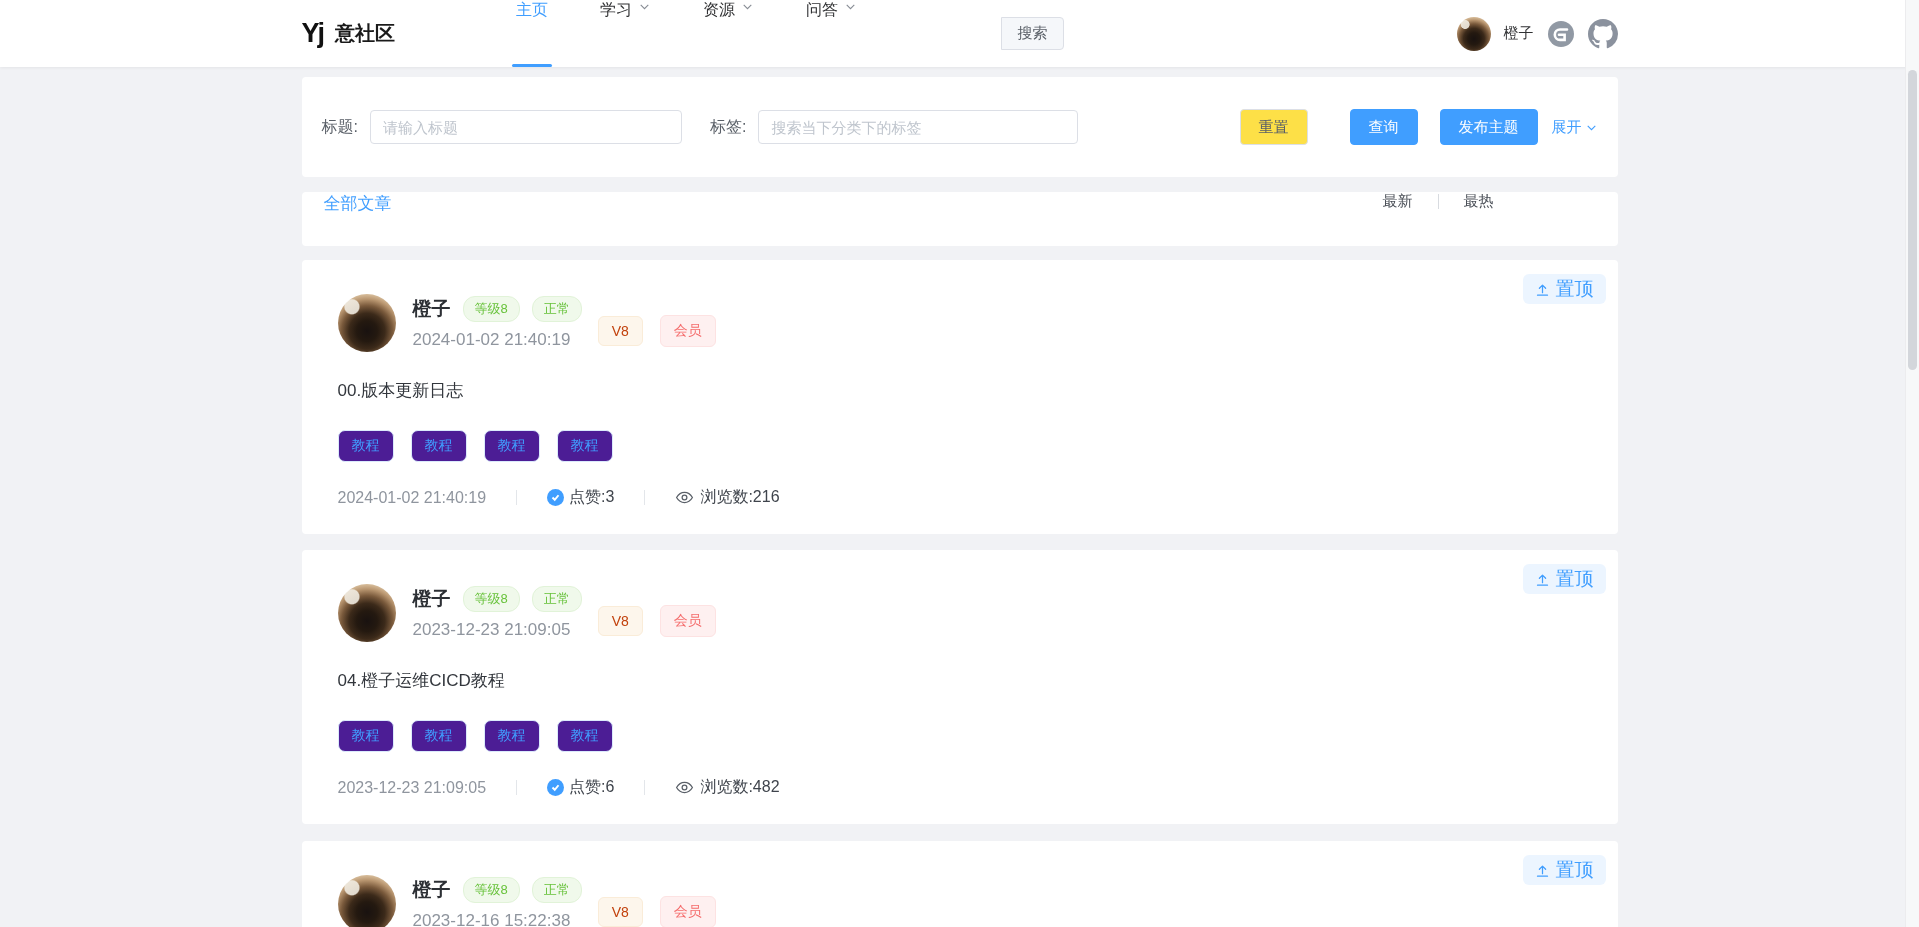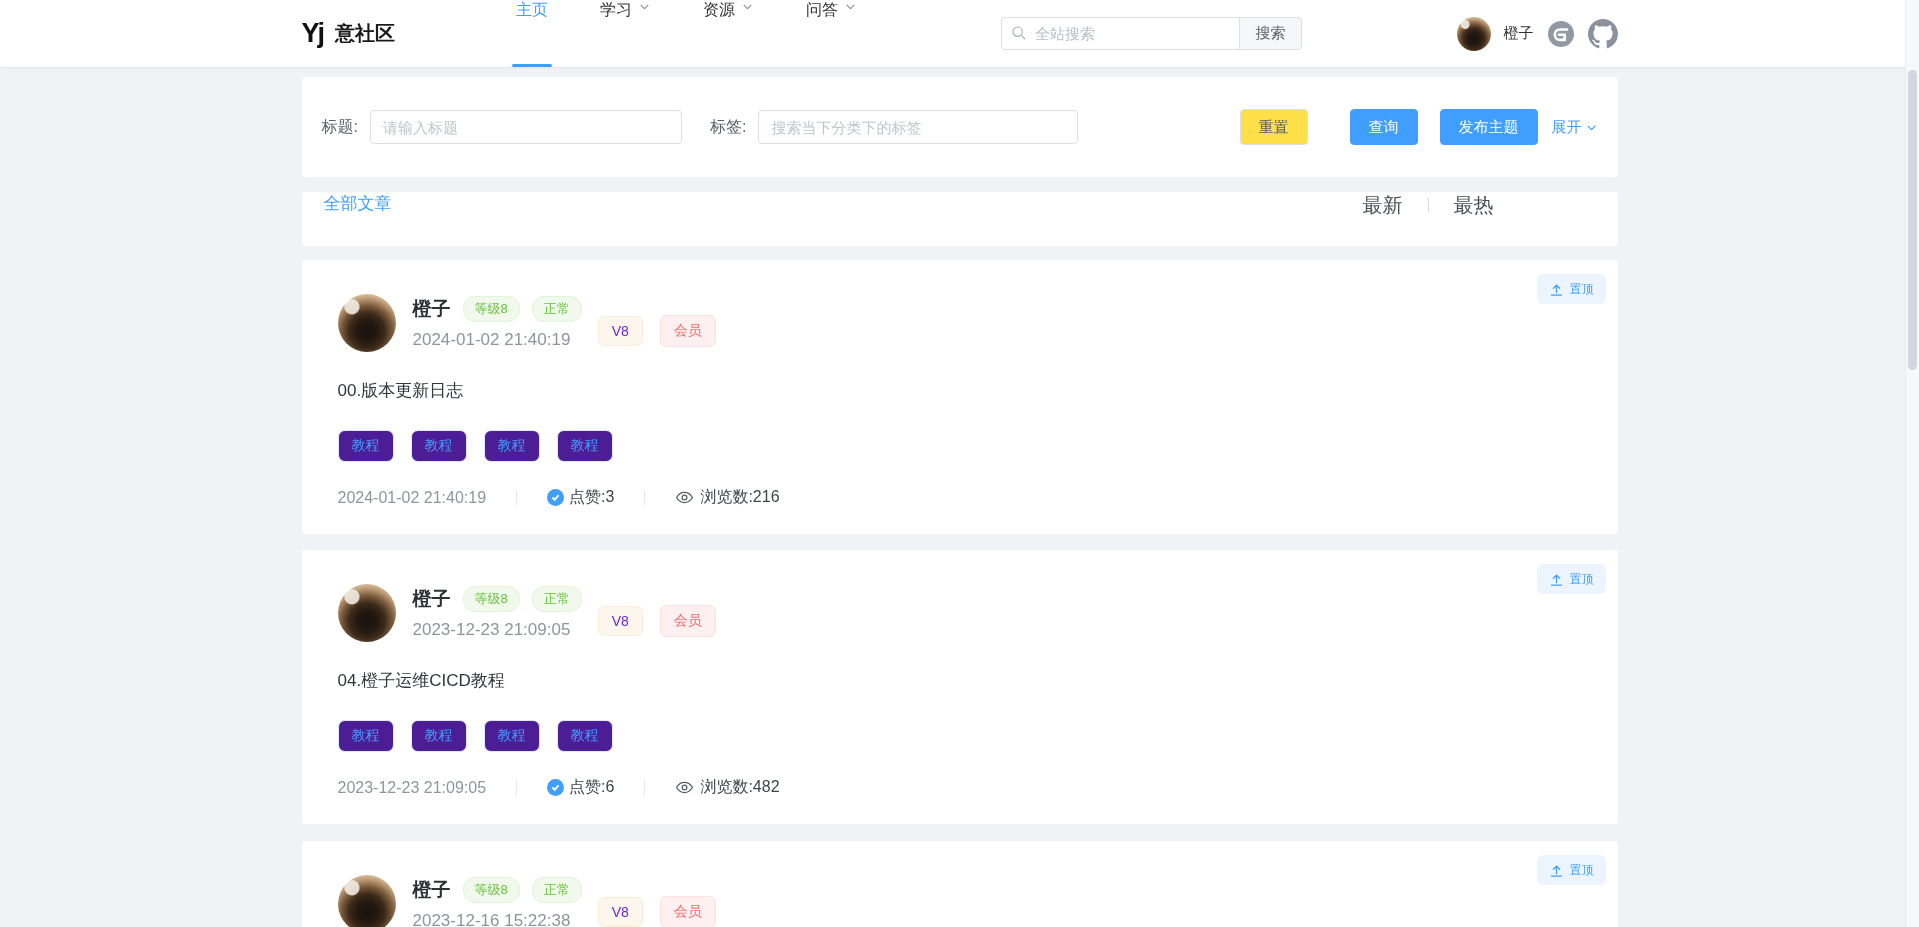--- a/index.html
+++ b/index.html
@@ -50,38 +50,38 @@
   .btn { height:36px; border-radius:4px; font-size:15px; padding:0 18px; cursor:pointer; font-family:inherit; }
   .btn-plain { background:#fde047; border:1px solid #dcdfe6; color:#5a6068; }
   .btn-primary { background:#409eff; border:1px solid #409eff; color:#fff; }
   .btn-query { margin-left:42px; }
   .btn-publish { margin-left:22px; }
   .expand-link { margin-left:14px; display:flex; align-items:center; gap:3px; color:#409eff; font-size:15px; cursor:pointer; }
   .chev-blue { stroke:#409eff; }
   
   .sort-bar { margin-top:15px; height:54px; background:#fff; border-radius:4px; display:flex; align-items:flex-start; padding:0 20px 0 22px; }
   .all-articles { color:#409eff; font-size:17px; cursor:pointer; }
-  .sort-group { margin-left:auto; display:flex; align-items:center; gap:25px; padding-right:104px; font-size:20px; color:#4a4f57; }
+  .sort-group { margin-left:auto; display:flex; align-items:center; gap:25px; padding-right:104px; font-size:15px; color:#4a4f57; }
   .sort-link { cursor:pointer; }
   .vdiv { width:1px; height:15px; background:#d8dbe0; }
   
   .post-card { margin-top:14px; background:#fff; border-radius:4px; position:relative; padding-bottom:26px; }
   .post-card.partial { padding-bottom:0; height:260px; }
-  .pin-btn { position:absolute; top:14px; right:12px; height:30px; background:#ecf5ff; border:none; border-radius:6px; color:#409eff; font-size:12px; display:flex; align-items:center; gap:6px; padding:0 12px; cursor:pointer; font-family:inherit; }
+  .pin-btn { position:absolute; top:14px; right:12px; height:30px; background:#ecf5ff; border:none; border-radius:6px; color:#409eff; font-size:19px; display:flex; align-items:center; gap:6px; padding:0 12px; cursor:pointer; font-family:inherit; }
   .pin-icon { width:15px; height:15px; stroke:#409eff; stroke-width:2; fill:none; }
   .post-head { display:flex; align-items:center; padding:34px 36px 0; }
   .avatar-lg { width:58px; height:58px; flex:0 0 58px; }
   .head-info { margin-left:17px; }
   .name-row { display:flex; align-items:center; gap:12px; }
   .author-name { font-size:19px; font-weight:bold; color:#2d3035; }
   .badge-green { font-size:13px; color:#67c23a; background:#f0f9eb; border:1px solid #e1f3d8; border-radius:12px; padding:3px 11px; }
   .post-datetime { margin-top:8px; font-size:17px; color:#8f959e; }
   .head-pills { display:flex; align-items:center; gap:17px; margin-left:16px; margin-top:16px; }
   .pill { font-size:14px; border-radius:6px; padding:6px 13px; }
-  .pill-vip { color:#6d28d9; background:#fdf6ec; border:1px solid #faecd8; }
+  .pill-vip { color:#c2410c; background:#fdf6ec; border:1px solid #faecd8; }
   .pill-member { color:#f56c6c; background:#fef0f0; border:1px solid #fde2e2; }
   .post-title { padding:0 36px; margin-top:27px; font-size:17px; color:#33373d; cursor:pointer; }
   .tag-row { padding:0 36px; margin-top:28px; display:flex; gap:17px; }
   .tag { background:#4c1d95; border:1px solid #dbeafc; color:#409eff; font-size:14px; border-radius:7px; padding:6px 13px; cursor:pointer; }
   .post-footer { padding:0 36px; margin-top:25px; display:flex; align-items:center; font-size:16px; }
   .footer-date { color:#8f959e; }
   .footer-item { display:flex; align-items:center; color:#3f444c; }
   .sep { width:1px; height:15px; background:#e3e6ea; margin:0 30px; }
   .like-icon { width:17px; height:17px; border-radius:50%; background:#409eff; display:flex; align-items:center; justify-content:center; margin-right:5px; }
   .like-check { width:9px; height:9px; stroke:#fff; stroke-width:2.6; fill:none; }
@@ -116,27 +116,20 @@
           </svg>
       </div>
       <div class="nav-item">
         <span>问答</span>
         <svg class="chev" viewBox="0 0 24 24">
             <polyline points="5 9 12 16 19 9"></polyline>
           </svg>
       </div>
     </nav>
     <div class="searchbox">
-      <span class="search-wrap">
-        <svg class="search-mag" viewBox="0 0 24 24">
-            <circle cx="10" cy="10" r="7"></circle>
-            <line x1="15.5" y1="15.5" x2="21" y2="21"></line>
-          </svg>
-        <input class="search-input" placeholder="全站搜索" style="">
-      </span>
       <button class="search-btn">搜索</button>
     </div>
     <div class="userarea">
       <span class="avatar avatar-sm"></span>
       <span class="username">橙子</span>
       <svg class="gitee-icon" viewBox="0 0 28 28">
         <circle cx="14" cy="14" r="13" fill="#9199a4"></circle>
         <path d="M20 9.5h-7a5.2 5.2 0 0 0 0 10.4h4.6v-5.2h-5.6" stroke="#fff" stroke-width="2.6" fill="none" stroke-linecap="round"></path>
       </svg>
       <svg class="github-icon" viewBox="0 0 24 24">

